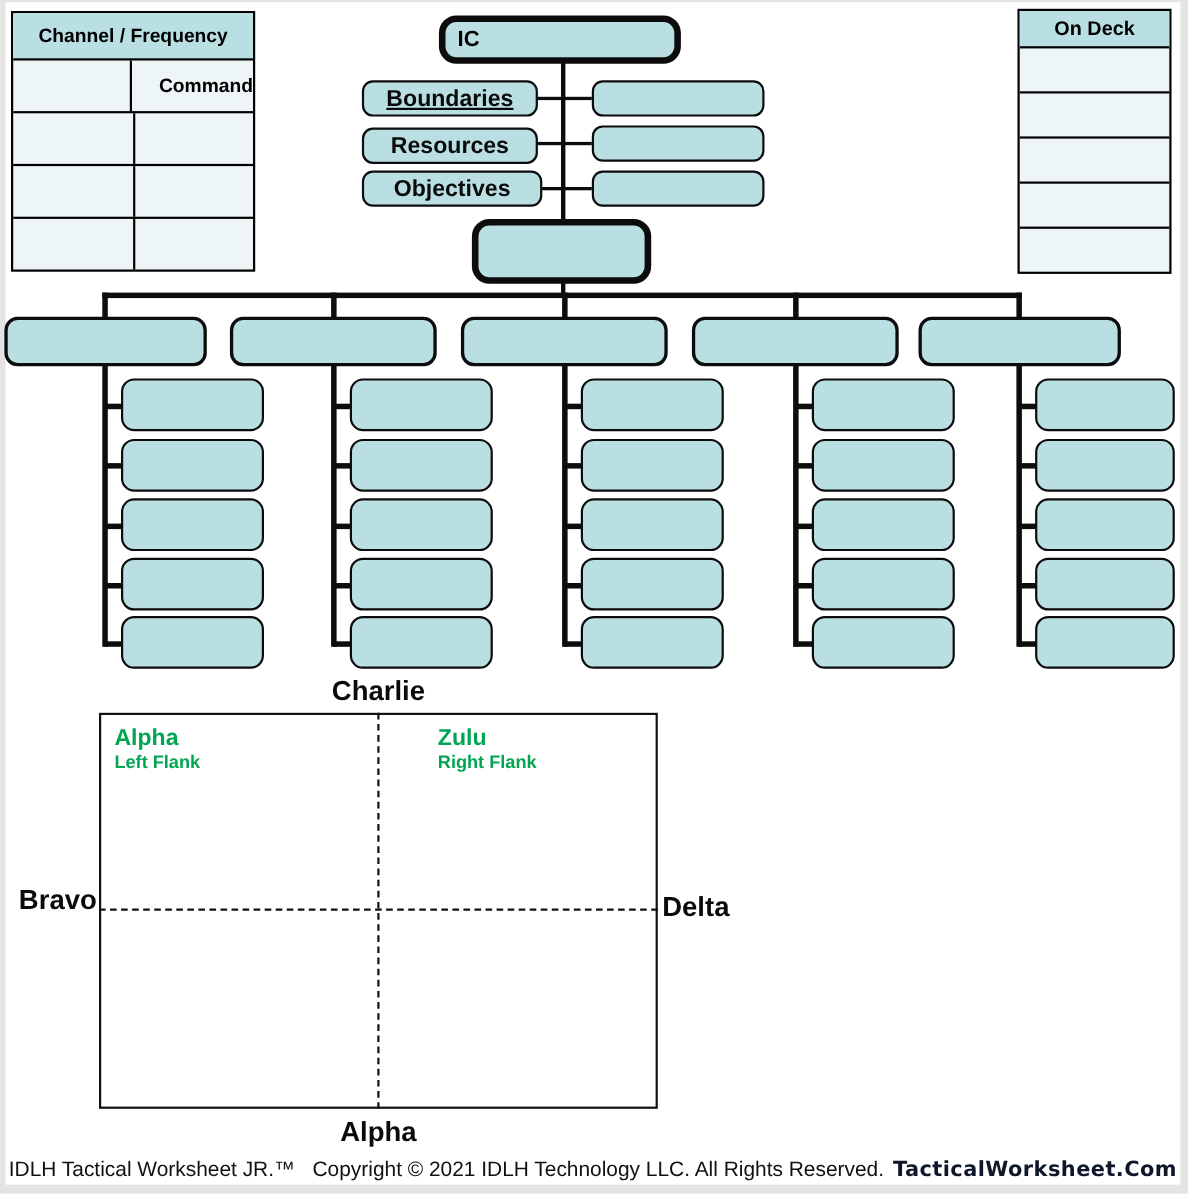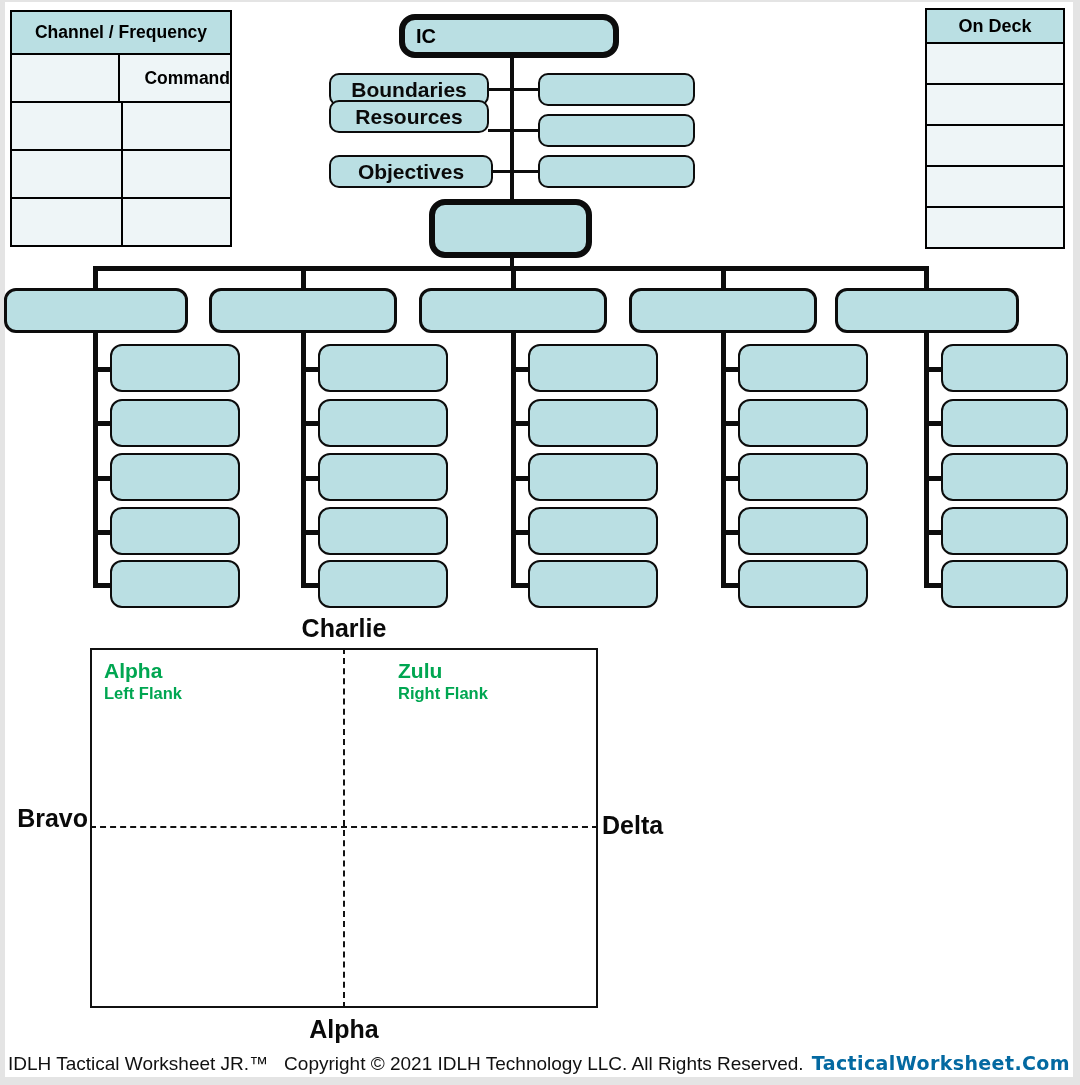--- a/index.html
+++ b/index.html
@@ -35,21 +35,21 @@
   
   .map-box{position:absolute;left:90px;top:648px;width:508px;height:360px;border:2.5px solid #111;box-sizing:border-box;background:#fff;}
   .dash-v{position:absolute;left:343px;top:648px;height:360px;width:0;border-left:2px dashed #111;}
   .dash-h{position:absolute;left:90px;top:826px;width:508px;height:0;border-top:2px dashed #111;}
   .side-label{position:absolute;font-weight:700;font-size:25px;color:#0a0a0a;}
   .green{color:#00a651;font-weight:700;}
 
   
   .footer{position:absolute;left:8px;right:10px;top:1052px;display:flex;align-items:baseline;font-size:19px;color:#111;}
   .footer .copy{margin-left:16px;text-align:center;}
-  .footer .brand{margin-left:auto;font-family:"DejaVu Sans","Liberation Sans",sans-serif;font-weight:800;font-size:19px;letter-spacing:0.4px;color:#0369a1;}
+  .footer .brand{margin-left:auto;font-family:"DejaVu Sans","Liberation Sans",sans-serif;font-weight:800;font-size:19px;letter-spacing:0.4px;color:#0f172a;}
 </style>
 </head>
 <body>
 
 <div class="canvas">
   <div class="page"></div>
 
   <div class="ch-table">
     <div class="ch-head">Channel / Frequency</div>
     <div class="ch-row">
@@ -81,24 +81,24 @@
 
   <div class="line" style="left:510px;top:56px;width:4px;height:214px;"></div>
   <div class="line" style="left:488px;top:88px;width:50px;height:3px;"></div>
   <div class="line" style="left:488px;top:129px;width:50px;height:3px;"></div>
   <div class="line" style="left:488px;top:170px;width:50px;height:3px;"></div>
 
   <div class="tealbox thickbox" style="left:399px;top:14px;width:220px;height:44px;display:flex;align-items:center;">
     <span style="font-weight:700;font-size:20px;padding-left:11px;">IC</span>
   </div>
 
-  <div class="tealbox lbl" style="left:329px;top:73px;width:160px;height:33px;font-size:21px;">Boundaries</div>
+  <div class="tealbox lbl" style="left:329px;top:73px;width:160px;height:33px;font-size:21px;text-decoration:underline;">Boundaries</div>
   <div class="tealbox" style="left:538px;top:73px;width:157px;height:33px;"></div>
 
-  <div class="tealbox lbl" style="left:329px;top:100px;width:160px;height:33px;font-size:21px;">Resources</div>
+  <div class="tealbox lbl" style="left:329px;top:116px;width:160px;height:33px;font-size:21px;">Resources</div>
   <div class="tealbox" style="left:538px;top:114px;width:157px;height:33px;"></div>
 
   <div class="tealbox lbl" style="left:329px;top:155px;width:164px;height:33px;font-size:21px;">Objectives</div>
   <div class="tealbox" style="left:538px;top:155px;width:157px;height:33px;"></div>
 
   <div class="tealbox thickbox" style="left:429px;top:199px;width:163px;height:59px;"></div>
 
   <div class="line" style="left:93px;top:266px;width:836px;height:5px;"></div>
   <div class="line" style="left:93px;top:266px;width:5px;height:24px;"></div>
   <div class="line" style="left:301px;top:266px;width:5px;height:24px;"></div>

